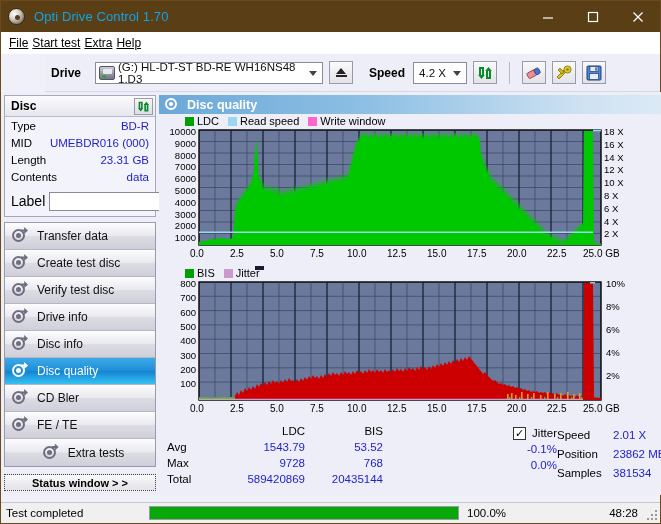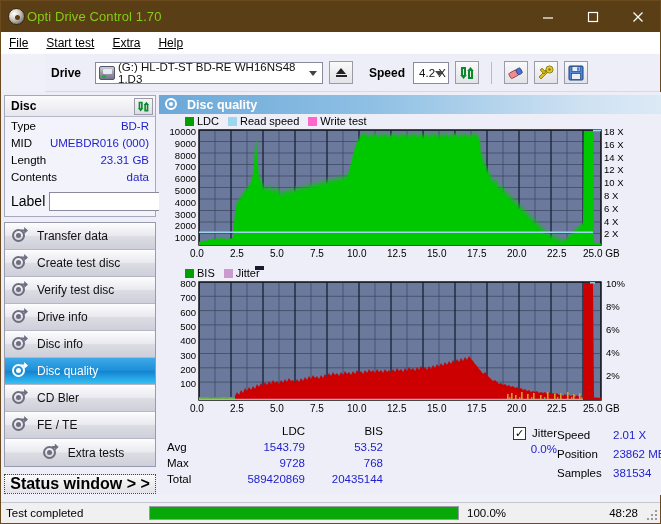--- a/index.html
+++ b/index.html
@@ -30,35 +30,35 @@
     width: 17px; height: 17px; border-radius: 50%;
     background: radial-gradient(circle at 35% 32%, #ffffff 0%, #d8d4cc 35%, #8f8a80 70%, #5d5a52 100%);
     border: 1px solid #3a2a10;
     position: relative;
   }
   .title-icon::after {
     content: ""; position: absolute; left: 6px; top: 6px;
     width: 5px; height: 5px; border-radius: 50%; background: #5a3e16;
   }
   .title-text {
-    color: #84cc16; font-size: 13px; margin-left: 2px;
+    color: #0ea5e9; font-size: 13px; margin-left: 9px;
     letter-spacing: .1px; white-space: nowrap;
   }
   .win-btns { position: absolute; right: 0; top: 0; height: 31px; display: flex; }
   .win-btn {
     width: 45px; height: 31px; display: flex; align-items: center; justify-content: center;
     color: #fff; font-size: 14px; line-height: 1;
   }
   .win-btn svg { display: block; }
 
   
   .menubar {
     height: 22px; background: #ffffff;
     display: flex; align-items: center;
-    padding-left: 8px; gap: 18px;
+    padding-left: 8px; gap: 4px;
     border-bottom: 1px solid #fdfdff;
   }
   .menu-item { font-size: 12px; color: #000; }
   .menu-item u { text-decoration: underline; }
 
   
   .drivebar {
     height: 38px; background: #eeeef8;
     display: flex; align-items: center;
     padding: 0 6px;
@@ -104,21 +104,21 @@
     display: flex; align-items: center; justify-content: center;
     flex: none;
   }
   .eject-tri {
     width:0;height:0;border-left:5px solid transparent;border-right:5px solid transparent;
     border-bottom:6px solid #222; margin-bottom:1px;
   }
   .eject-bar { width:11px;height:2px;background:#222; }
   .speed-label { margin-left: 16px; }
   .speed-select {
-    margin-left: 8px; width: 36px; height: 22px;
+    margin-left: 8px; width: 54px; height: 22px;
     background: #fff; border: 1px solid #8a8a9a;
     font-size: 11.5px; color: #111;
     display: flex; align-items: center; padding-left: 5px; position: relative;
   }
   .sep-v { width:1px; height:22px; background:#b9b9c6; margin-left: 12px; }
 
   
   .content { display: flex; height: 403px; }
 
   
@@ -201,21 +201,21 @@
   }
   .navitem.active .nav-ico .tick { background:#ffffff; }
 
   .sidebar-spacer { flex: 1; min-height: 4px; }
   .status-btn {
     margin: 3px 0 4px 0;
     height: 22px;
     border: 1px dotted #444;
     background: linear-gradient(180deg,#fafafa,#e2e2e8);
     display: flex; align-items: center; justify-content: center;
-    font-size: 16px; font-weight: bold; color: #000;
+    font-size: 11px; font-weight: bold; color: #000;
   }
 
   
   .main {
     flex: 1; background: #eeeef8;
     padding: 3px 4px 0 0;
     display: flex; flex-direction: column;
   }
   .qa-head {
     height: 19px;
@@ -499,21 +499,21 @@
         <span class="lg">
             <i class="sw" style="background:#00a000"></i>
             <span>LDC</span>
           </span>
         <span class="lg">
             <i class="sw" style="background:#9bd8f0"></i>
             <span>Read speed</span>
           </span>
         <span class="lg">
             <i class="sw" style="background:#ff66cc"></i>
-            <span>Write test</span>
+            <span>Write window</span>
           </span>
       </div>
 
       <div class="chart-box" style="height:136px;position:relative;">
         <svg width="497" height="136" viewBox="0 0 497 136" style="position:absolute;left:0;top:0;">
 
           <g font-size="9.5" font-family="Liberation Sans, sans-serif" fill="#000" text-anchor="end">
             <text x="37" y="7">10000</text>
             <text x="37" y="18.8">9000</text>
             <text x="37" y="30.6">8000</text>
@@ -843,20 +843,23 @@
             <span class="st-c2">20435144</span>
           </div>
         </div>
 
         <div class="jitter-col">
           <div class="j-row">
             <span class="cbox">✓</span>
             <span>Jitter</span>
           </div>
           <div class="j-row">
+            <span class="j-val">-0.1%</span>
+          </div>
+          <div class="j-row">
             <span class="j-val">0.0%</span>
           </div>
         </div>
 
         <div class="stats-right">
           <div class="sr-left">
             <div class="sr-row">
               <span class="sr-k">Speed</span>
               <span class="sr-v">2.01 X</span>
             </div>

